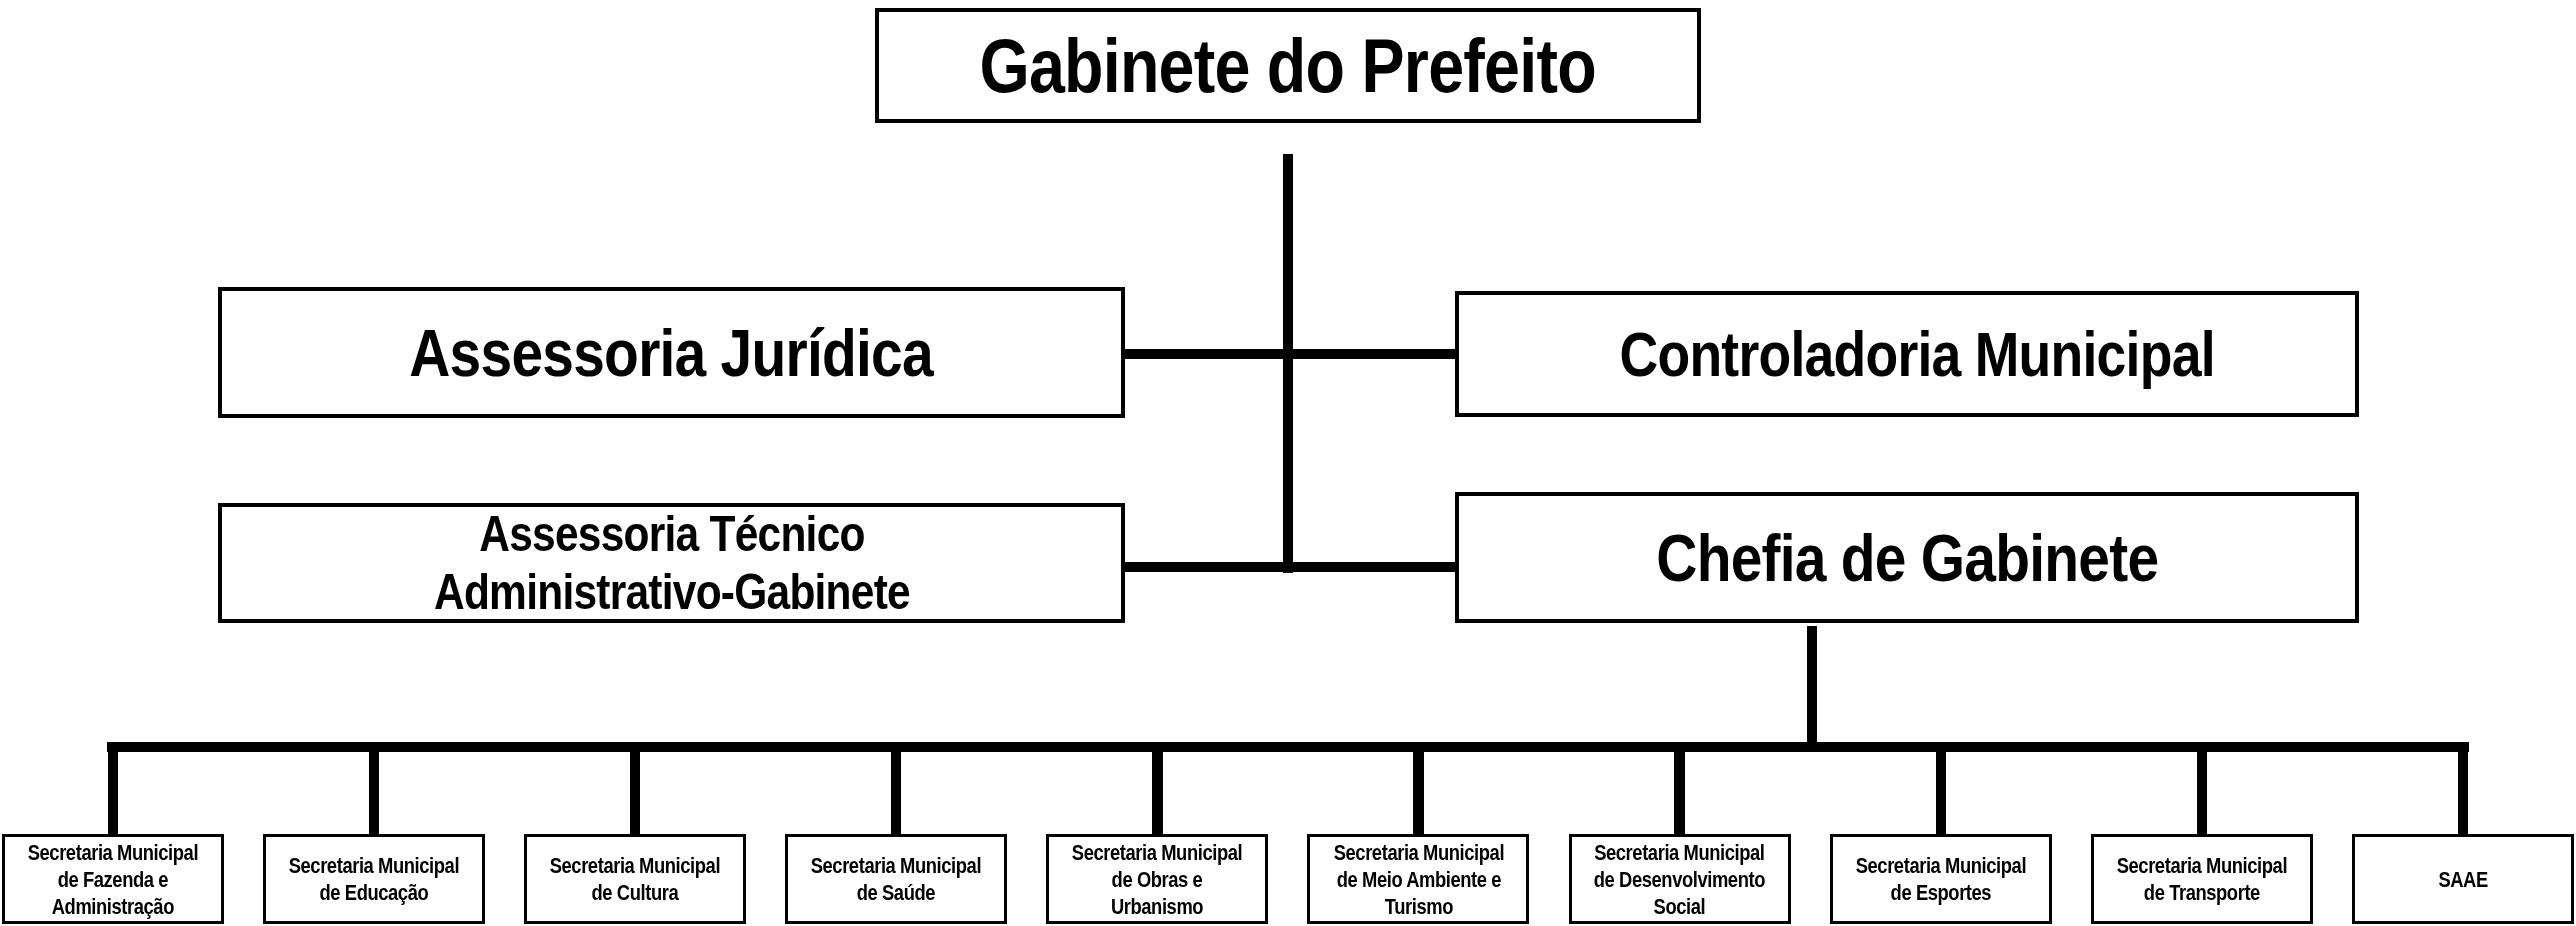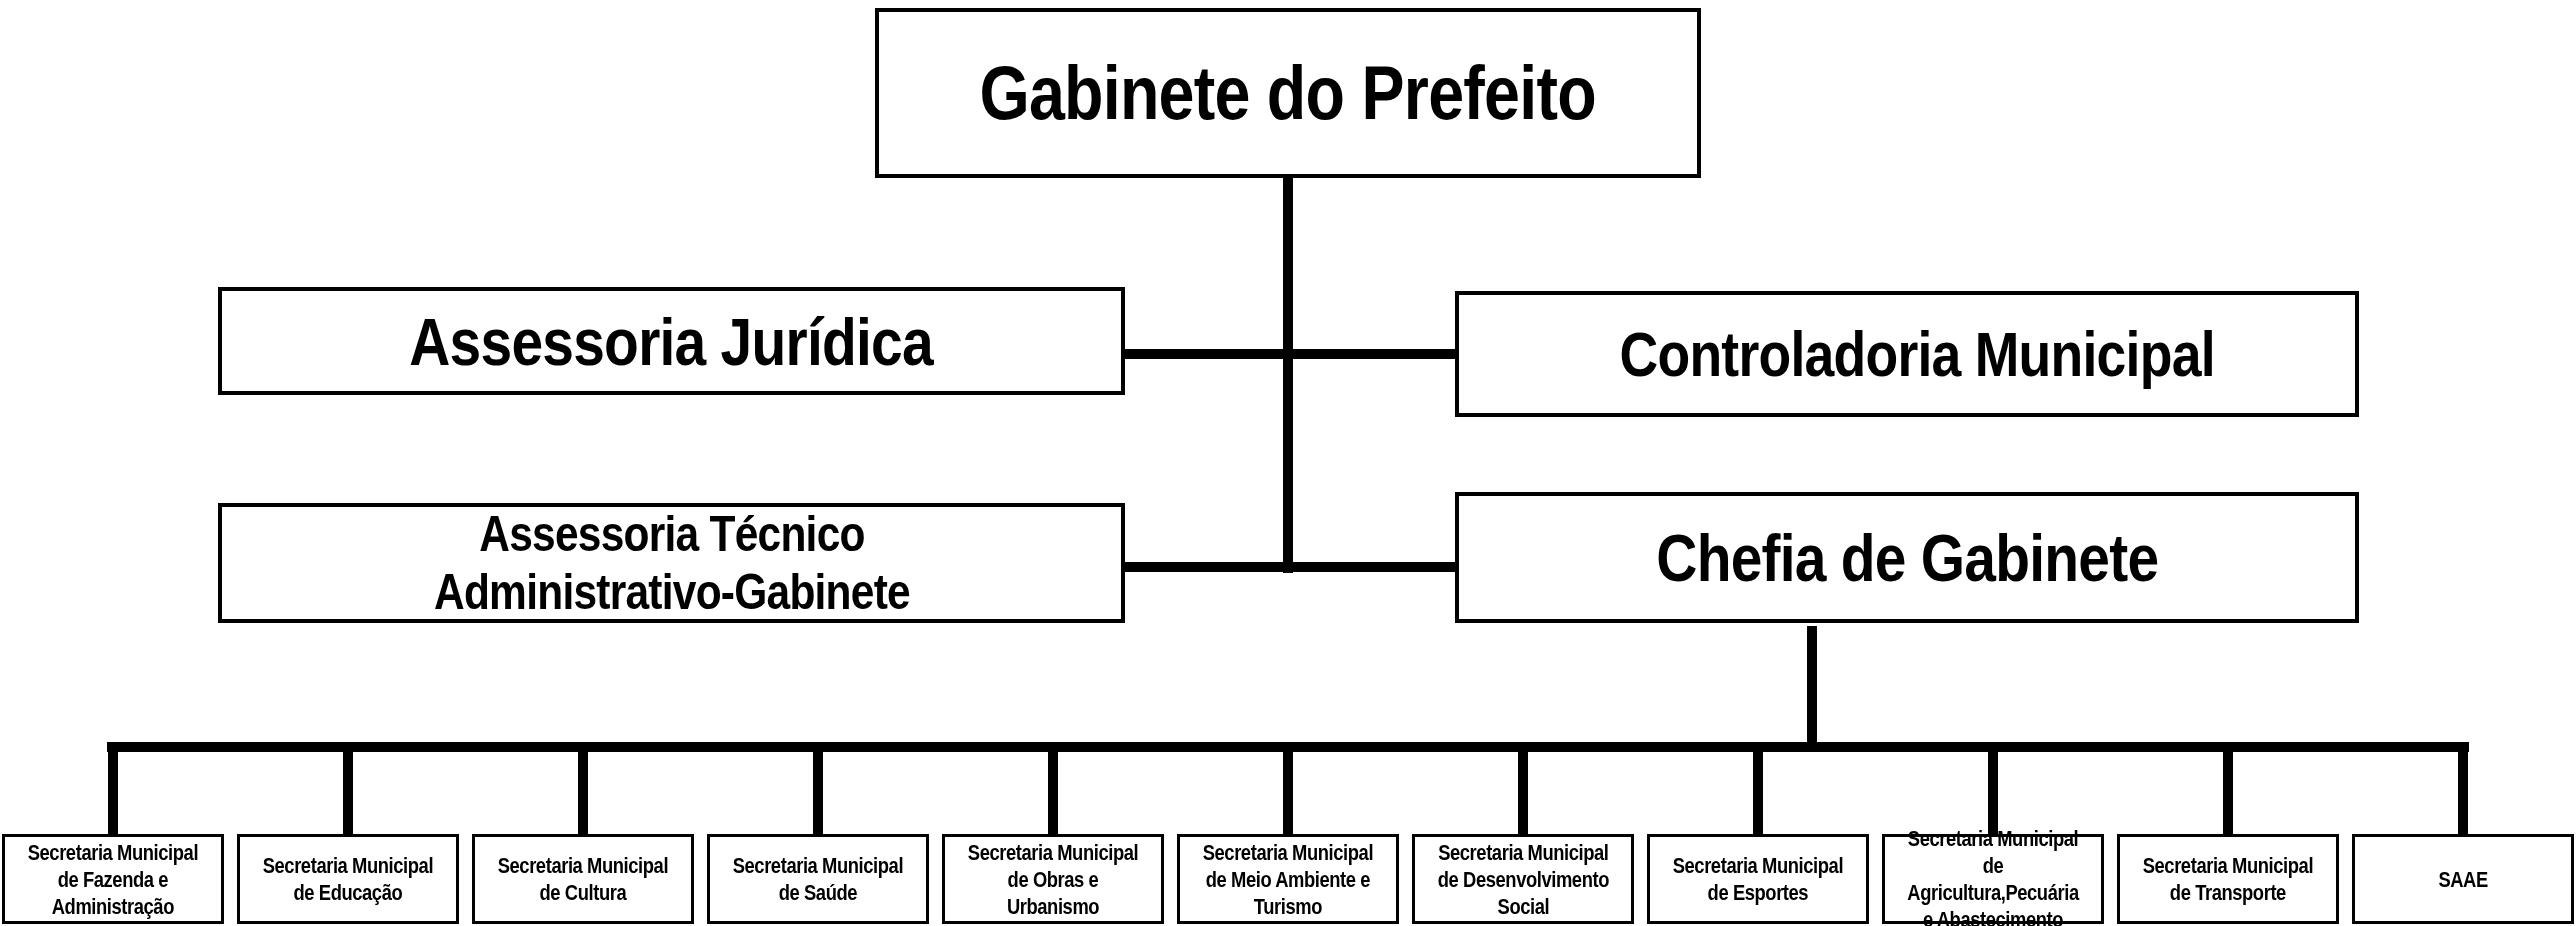--- a/index.html
+++ b/index.html
@@ -33,23 +33,23 @@
     transform: scaleX(0.85);
     transform-origin: center;
     letter-spacing: -0.9px;
   }
   .line {
     position: absolute;
     background: #000000;
     z-index: 1;
   }
   
-  #box-gabinete       { left: 875px;  top: 7.5px;   width: 826px; height: 170px; }
+  #box-gabinete       { left: 875px;  top: 7.5px;   width: 826px; height: 115px; }
   #box-gabinete .label       { font-size: 76px; }
-  #box-juridica       { left: 218px;  top: 287px; width: 907px; height: 108px; justify-content: center; }
+  #box-juridica       { left: 218px;  top: 287px; width: 907px; height: 131px; justify-content: center; }
   #box-juridica .label       { font-size: 67px; }
   #box-controladoria  { left: 1455px; top: 291px; width: 904px; height: 126px; padding-left: 20px; }
   #box-controladoria .label  { font-size: 63px; }
   #box-tecnico        { left: 218px;  top: 503px; width: 907px; height: 120px; }
   #box-tecnico .label        { font-size: 50px; line-height: 58px; }
   #box-chefia         { left: 1455px; top: 492px; width: 904px; height: 131px; }
   #box-chefia .label         { font-size: 67px; }
   
   #line-trunk        { left: 1283px; top: 154px; width: 10.3px;   height: 419px; }
   #line-level2       { left: 1122px; top: 349px; width: 337px;  height: 10.3px;  }
@@ -165,26 +165,20 @@
 de Desenvolvimento
 Social</span>
     </div>
     <div class="leaf">
       <div class="stub"></div>
       <span class="label">Secretaria Municipal
 de Esportes</span>
     </div>
     <div class="leaf">
       <div class="stub"></div>
-      <span class="label">Secretaria Municipal de
-Agricultura,Pecuária
-e Abastecimento</span>
-    </div>
-    <div class="leaf">
-      <div class="stub"></div>
       <span class="label">Secretaria Municipal
 de Transporte</span>
     </div>
     <div class="leaf">
       <div class="stub"></div>
       <span class="label">SAAE</span>
     </div>
   </div>
 
 </div>

